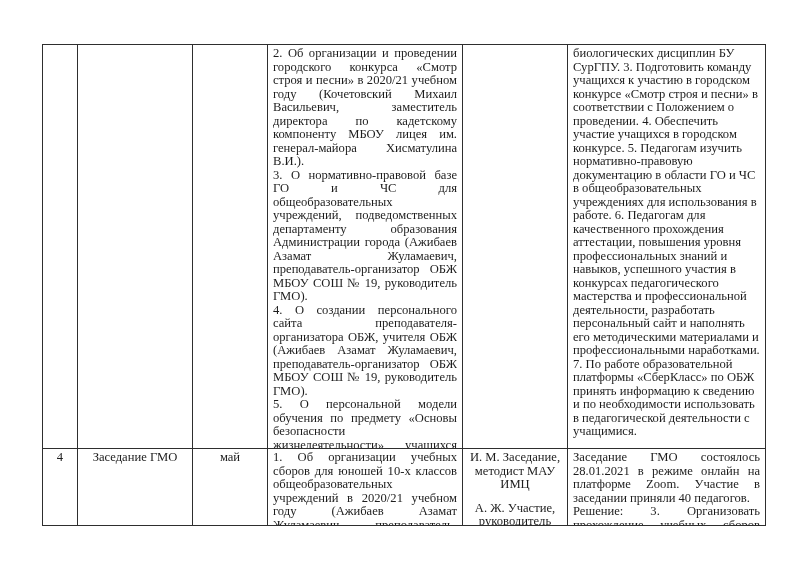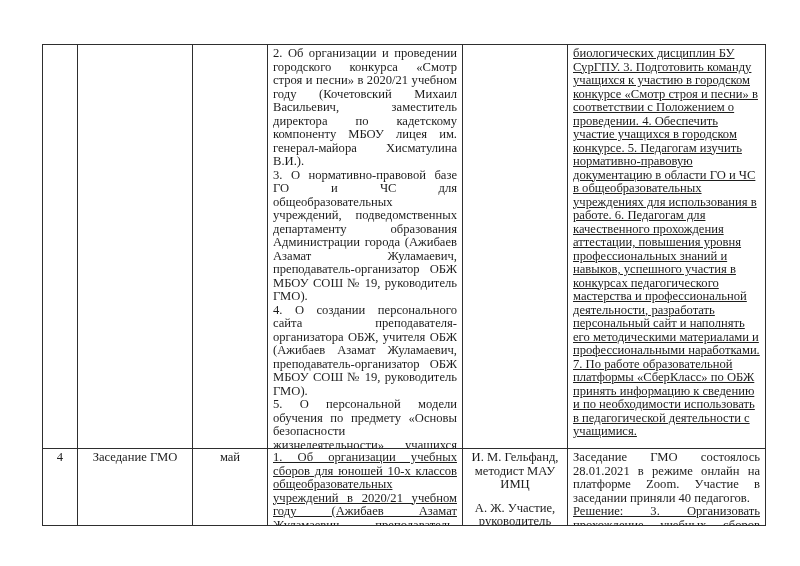--- a/index.html
+++ b/index.html
@@ -25,25 +25,25 @@
     box-sizing:border-box;
     overflow:hidden;
     padding:2px 5px;
     font-size:12.6px;
     line-height:13.5px;
   }
   .h-tall{height:403px;}
   .h-short{height:76px;}
   .cellbox p{margin:0;}
   .align-justify p{text-align:justify;}
-  .align-left p{text-align:left;text-decoration:underline;}
+  .align-left p{text-align:left;}
   .align-center{text-align:center;}
   .align-center p{text-align:center;}
   
-  .cellbox p.cut{text-align:justify;text-align-last:justify;text-decoration:underline;}
+  .cellbox p.cut{text-align:justify;text-align-last:justify;}
   .cellbox p.gap{margin-top:10px;}
 </style>
 </head>
 <body>
 
 <table class="doc-table">
   <colgroup>
     <col style="width:35px">
     <col style="width:115px">
     <col style="width:75px">
@@ -90,21 +90,21 @@
       <td>
         <div class="cellbox h-short align-center">май</div>
       </td>
       <td>
         <div class="cellbox h-short align-justify">
           <p class="cut">1. Об организации учебных сборов для юношей 10-х классов общеобразовательных учреждений в 2020/21 учебном году (Ажибаев Азамат Жуламаевич, преподаватель-</p>
         </div>
       </td>
       <td>
         <div class="cellbox h-short align-center">
-          <p>И. М. Гельфанд, методист МАУ ИМЦ</p>
+          <p>И. М. Заседание, методист МАУ ИМЦ</p>
           <p class="gap">А. Ж. Участие, руководитель</p>
         </div>
       </td>
       <td>
         <div class="cellbox h-short align-justify">
           <p>Заседание ГМО состоялось 28.01.2021 в режиме онлайн на платформе Zoom. Участие в заседании приняли 40 педагогов.</p>
           <p class="cut">Решение: 3. Организовать прохождение учебных сборов</p>
         </div>
       </td>
     </tr>

